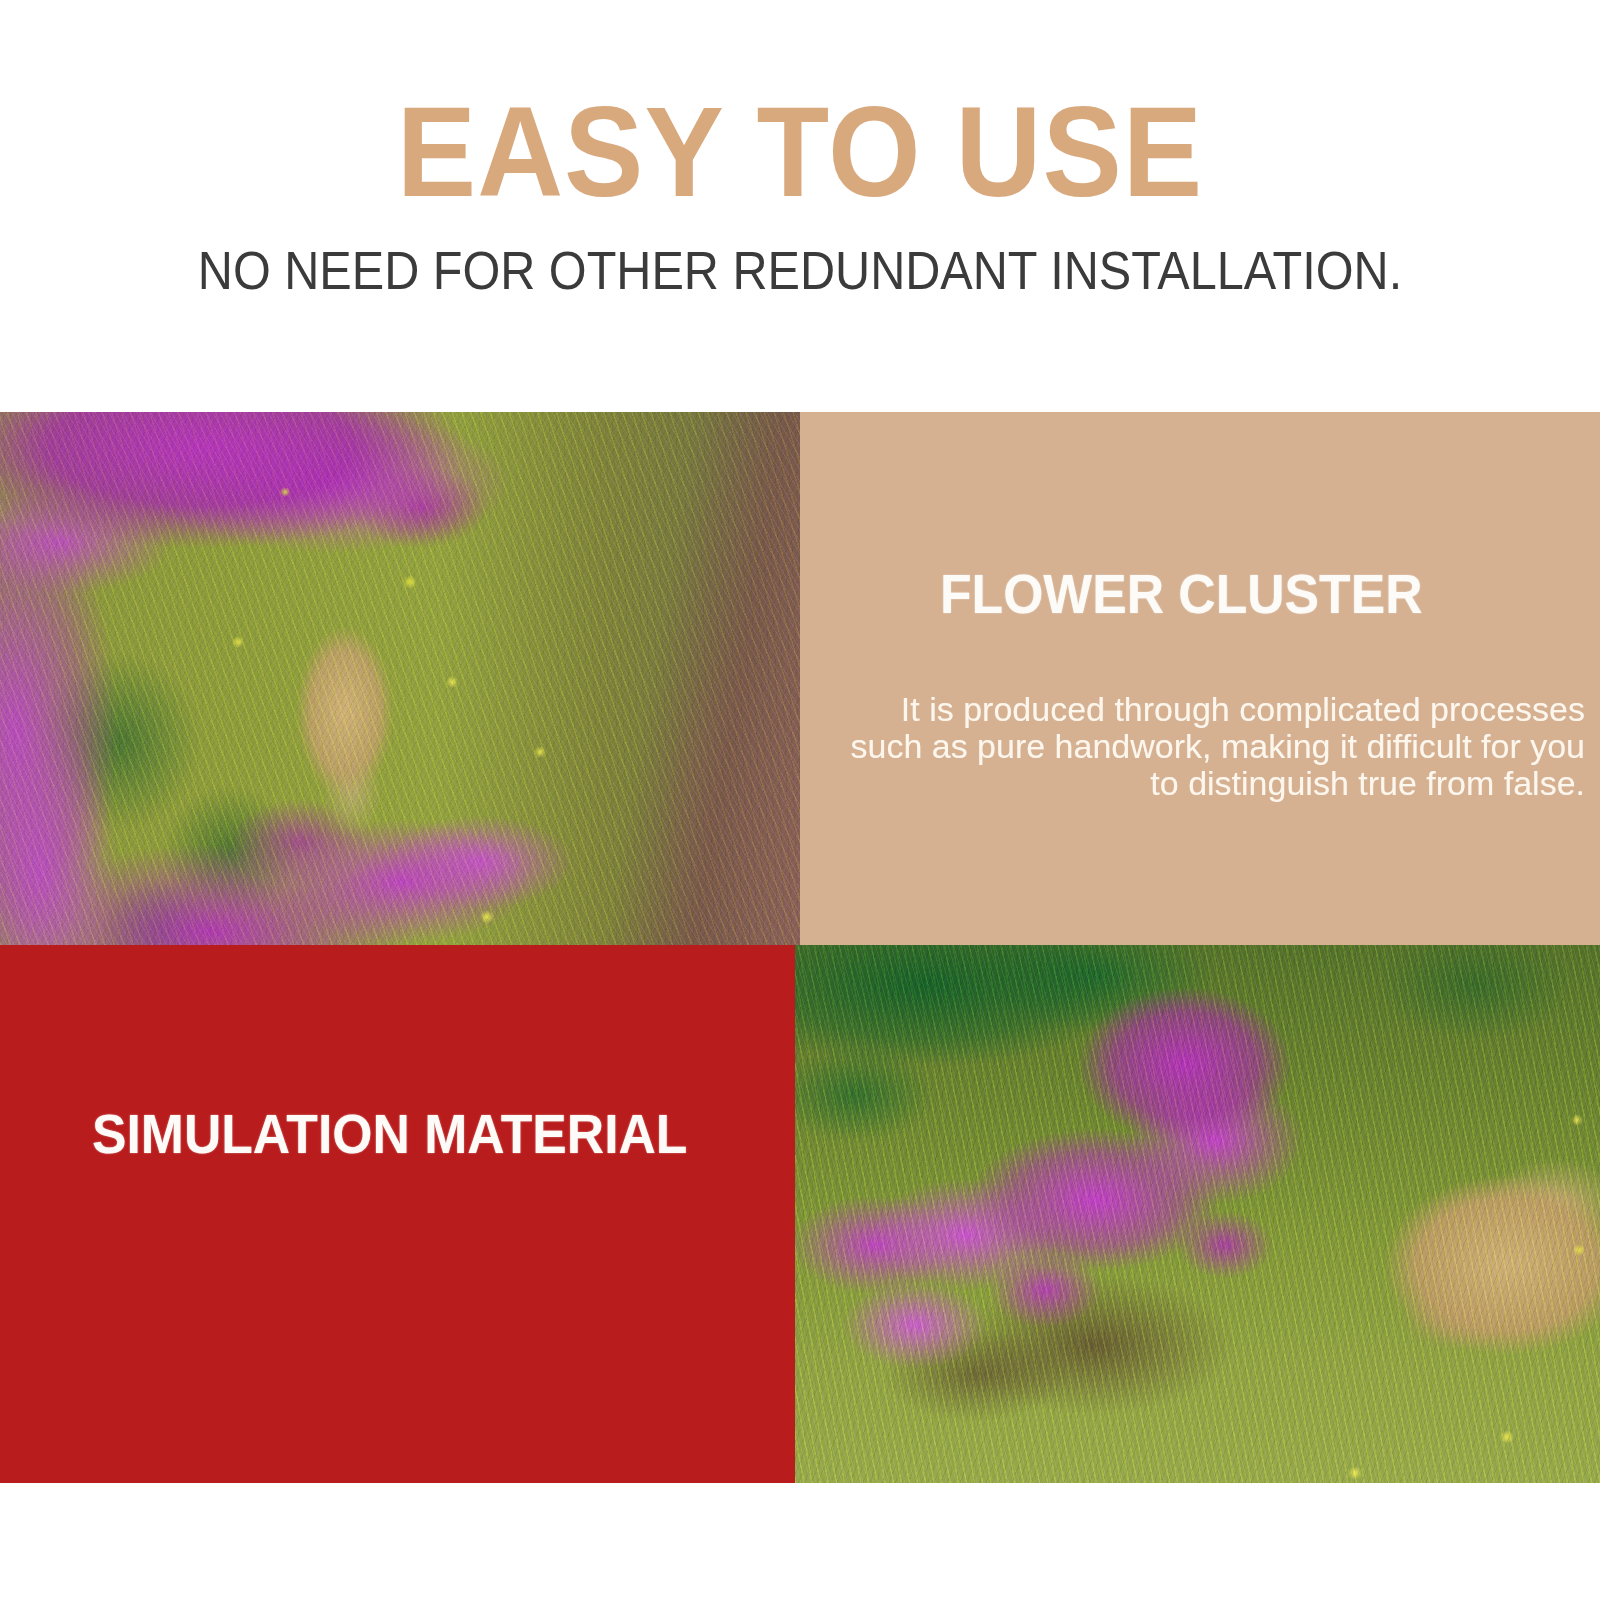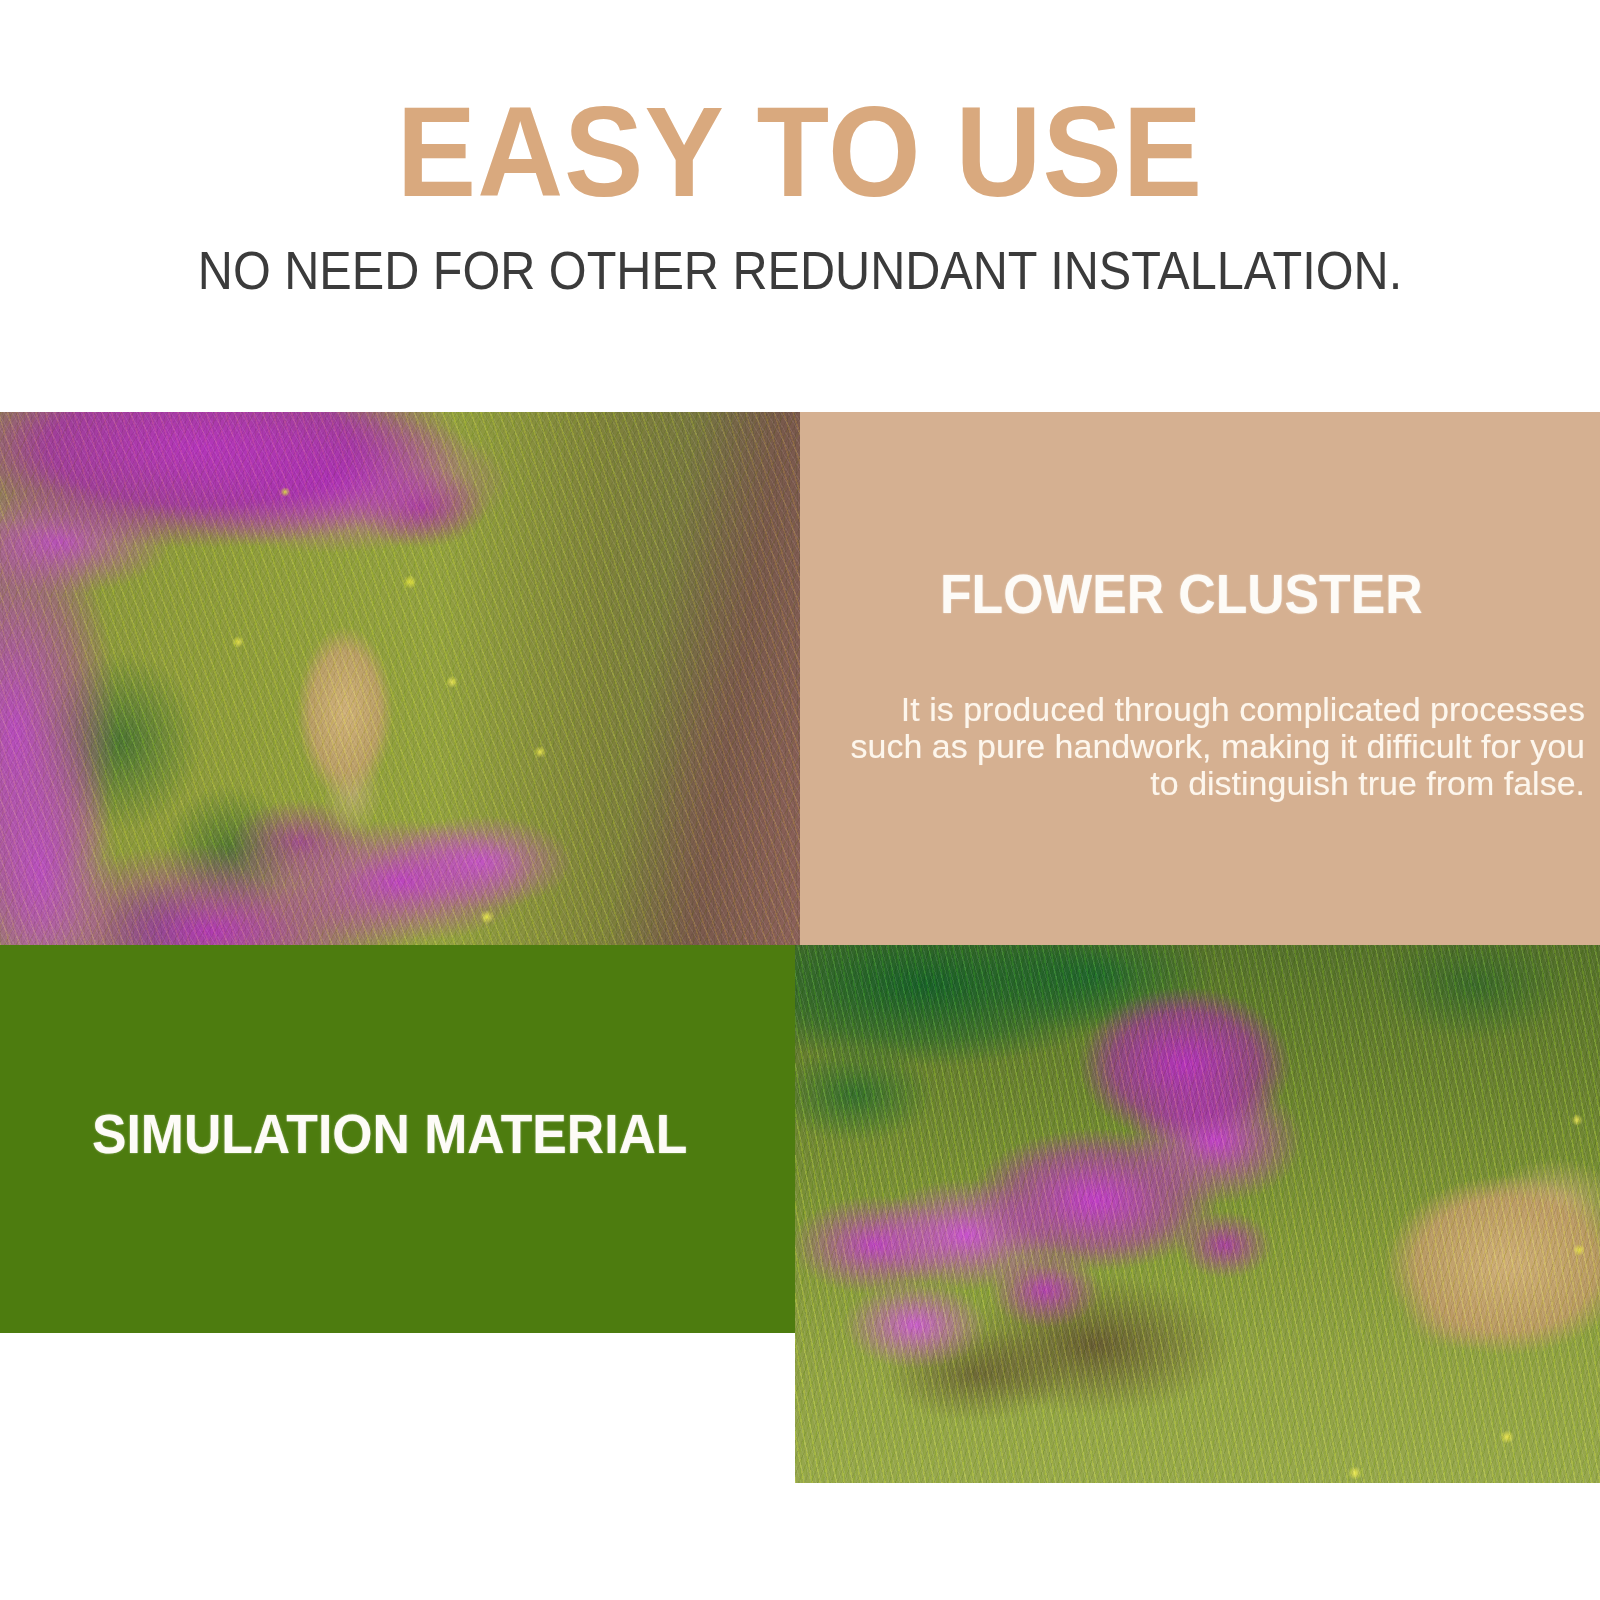--- a/index.html
+++ b/index.html
@@ -57,21 +57,21 @@
     left: 0;
     top: 412px;
     width: 1600px;
     height: 1071px;
   }
 
   .cell { position: absolute; overflow: hidden; }
 
   #cell-photo-top-left   { left: 0;     top: 0;    width: 800px; height: 533px; }
   #cell-text-top-right   { left: 800px; top: 0;    width: 800px; height: 533px; background: #d5b091; padding-left: 12px; }
-  #cell-text-bottom-left { left: 0;     top: 533px;width: 795px; height: 388px; background: #4d7c0f; }
+  #cell-text-bottom-left { left: 0;     top: 533px;width: 795px; height: 538px; background: #b91c1c; }
   #cell-photo-bottom-right{ left: 795px;top: 533px;width: 805px; height: 538px; }
 
   
   .panel-heading {
     position: absolute;
     font-size: 55px;
     font-weight: bold;
     color: #fdfbf7;
     line-height: 1.0;
     white-space: nowrap;

